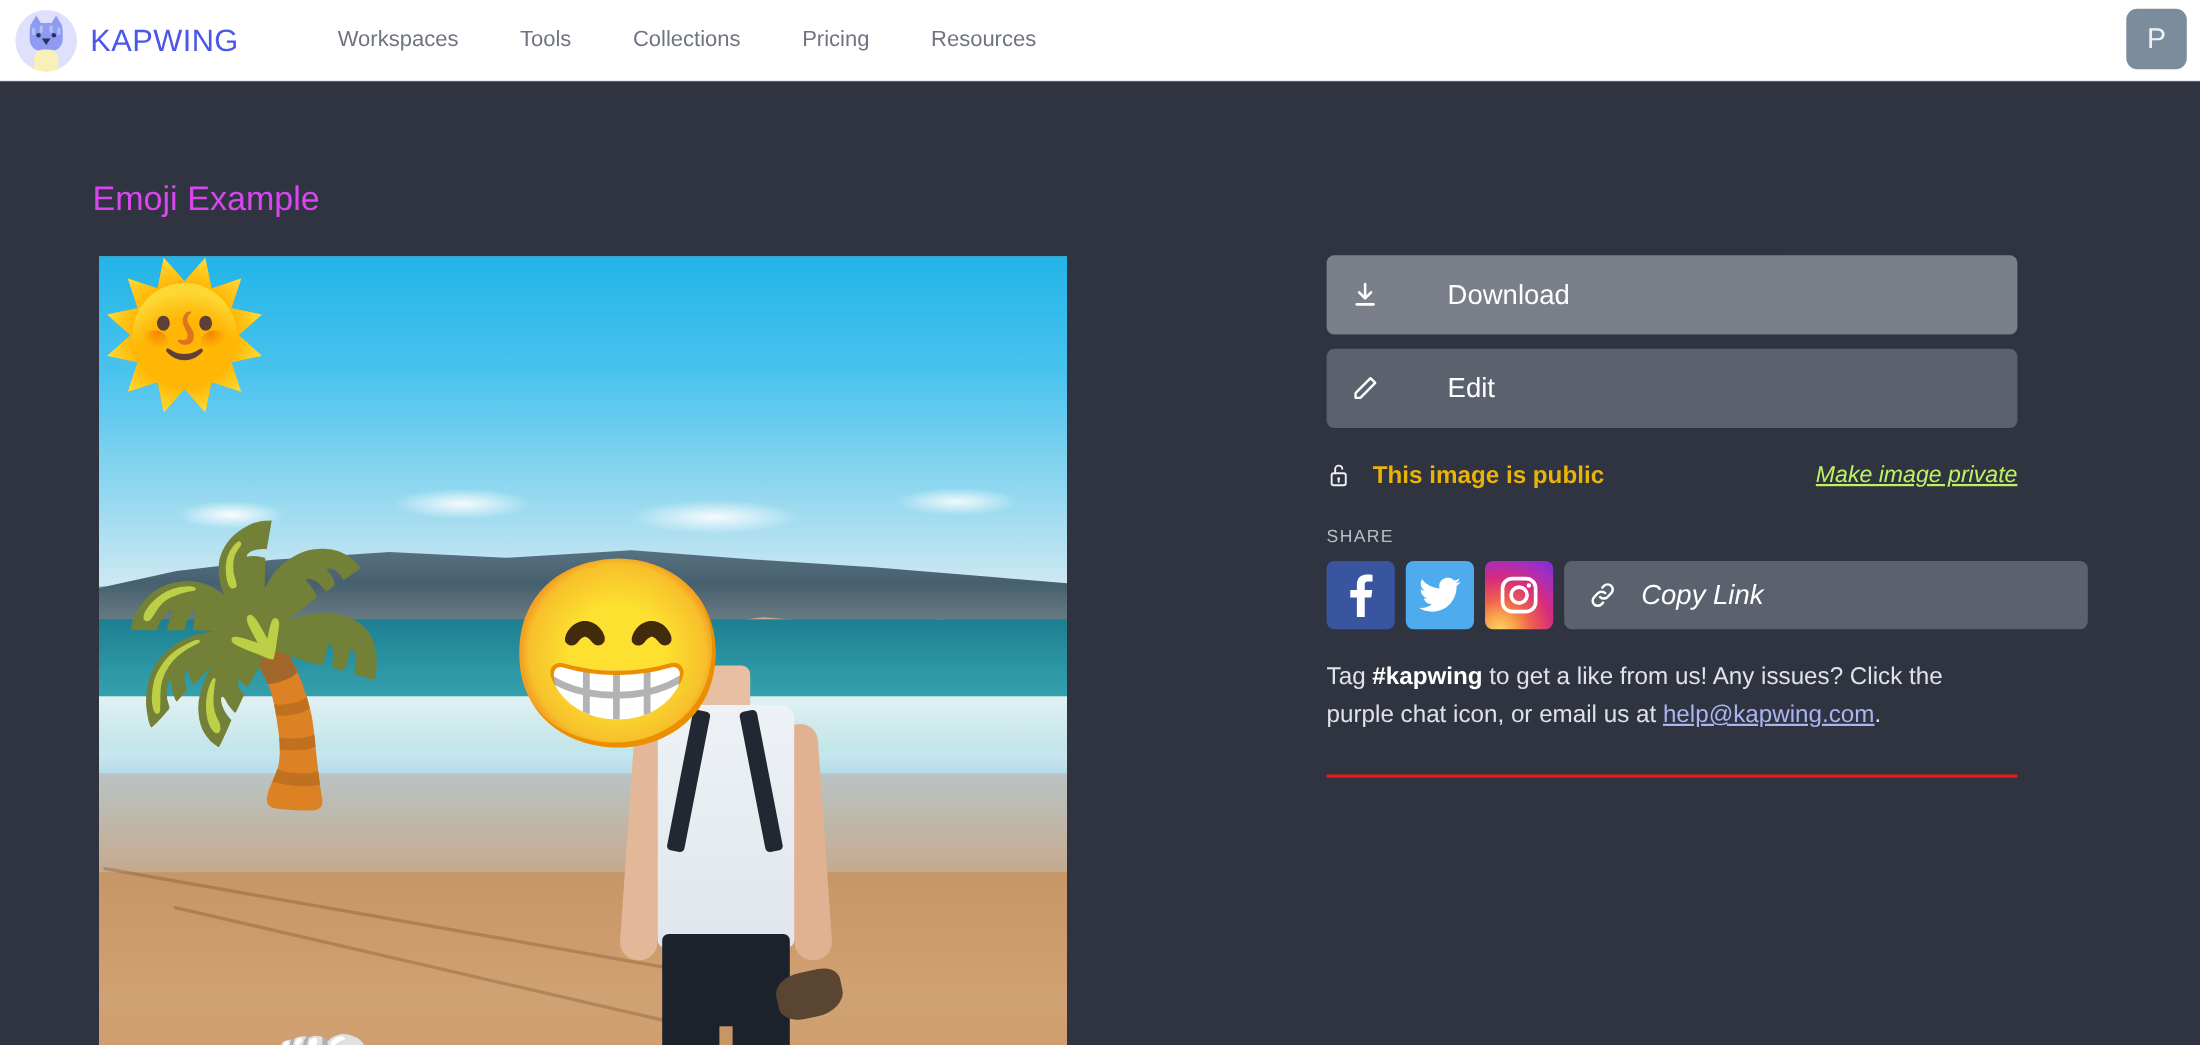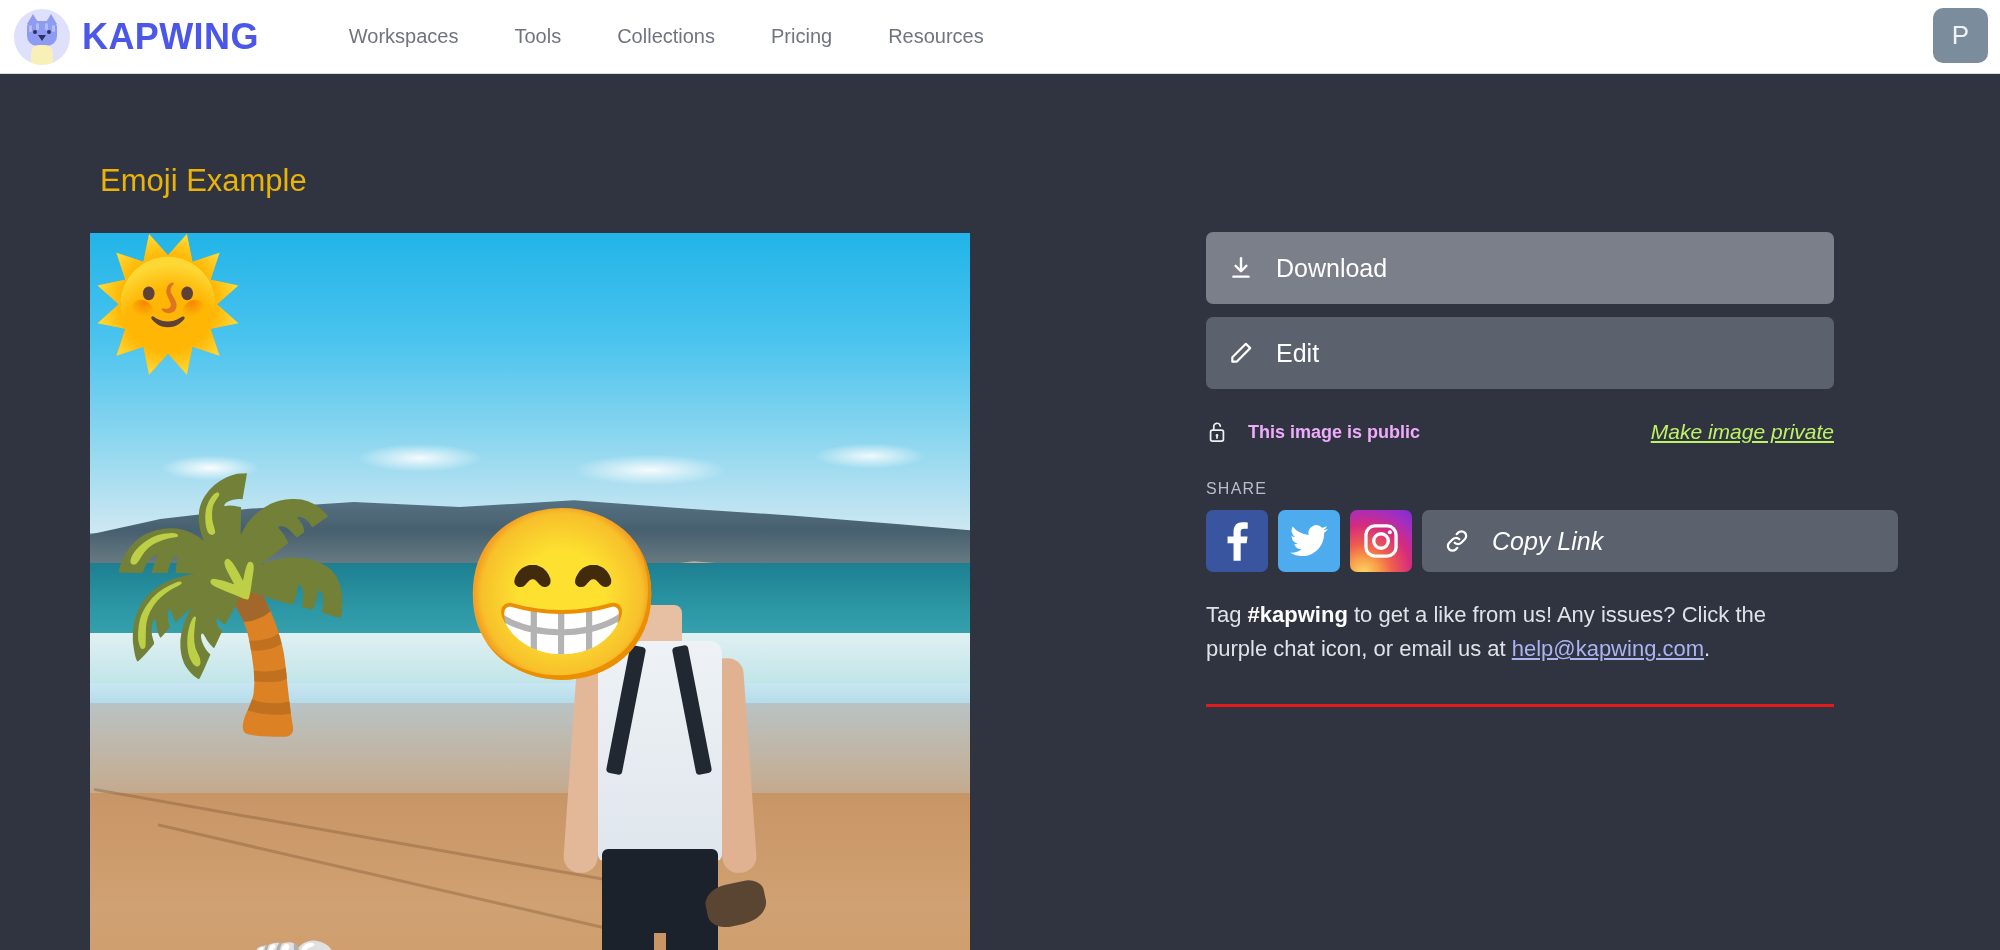--- a/index.html
+++ b/index.html
@@ -81,22 +81,22 @@
   .cat-body {
     position: absolute;
     left: 50%; top: 36px;
     transform: translateX(-50%);
     width: 22px; height: 22px;
     background: #f9f0b8;
     border-radius: 8px 8px 4px 4px;
   }
   .brand-name {
     margin-left: 12px;
-    font-size: 36px;
-    font-weight: bold;
+    font-size: 28px;
+    font-weight: normal;
     letter-spacing: .4px;
     color: #4b57e8;
     font-family: "Liberation Sans", sans-serif;
   }
   .nav {
     display: flex;
     align-items: center;
     margin-left: 68px;
     gap: 12px;
   }
@@ -123,23 +123,23 @@
   
   .page {
     position: absolute;
     top: 74px; left: 0;
     width: 2000px;
     height: 876px;
     background: #2f3440;
   }
   .page-title {
     position: absolute;
-    left: 100px; top: 89px;
+    left: 84px; top: 89px;
     font-size: 31px;
-    color: #eab308;
+    color: #d946ef;
   }
 
   
   .preview {
     position: absolute;
     left: 90px; top: 159px;
     width: 880px;
     height: 718px;
     overflow: hidden;
     background: #69b7d8;
@@ -228,20 +228,21 @@
     width: 628px;
     height: 72px;
     border-radius: 7px;
     background: #5c616e;
     display: flex;
     align-items: center;
     cursor: pointer;
     margin-bottom: 13px;
     border: none;
     color: #fff;
+    gap: 40px;
   }
   .action-btn.primary { background: #7a7f8a; }
   .action-btn .ic {
     width: 70px;
     display: flex;
     align-items: center;
     justify-content: center;
     flex: 0 0 auto;
   }
   .action-btn .lbl {
@@ -251,21 +252,21 @@
   }
 
   .visibility-row {
     display: flex;
     align-items: center;
     width: 628px;
     height: 60px;
     margin-top: 10px;
   }
   .vis-lock { width: 42px; display:flex; align-items:center; }
-  .vis-text { font-size: 18px; font-weight: bold; color: #f0abfc; }
+  .vis-text { font-size: 22px; font-weight: bold; color: #eab308; }
   .vis-toggle {
     margin-left: auto;
     font-size: 21px;
     font-style: italic;
     color: #bef264;
     text-decoration: underline;
     cursor: pointer;
   }
 
   .share-label {

